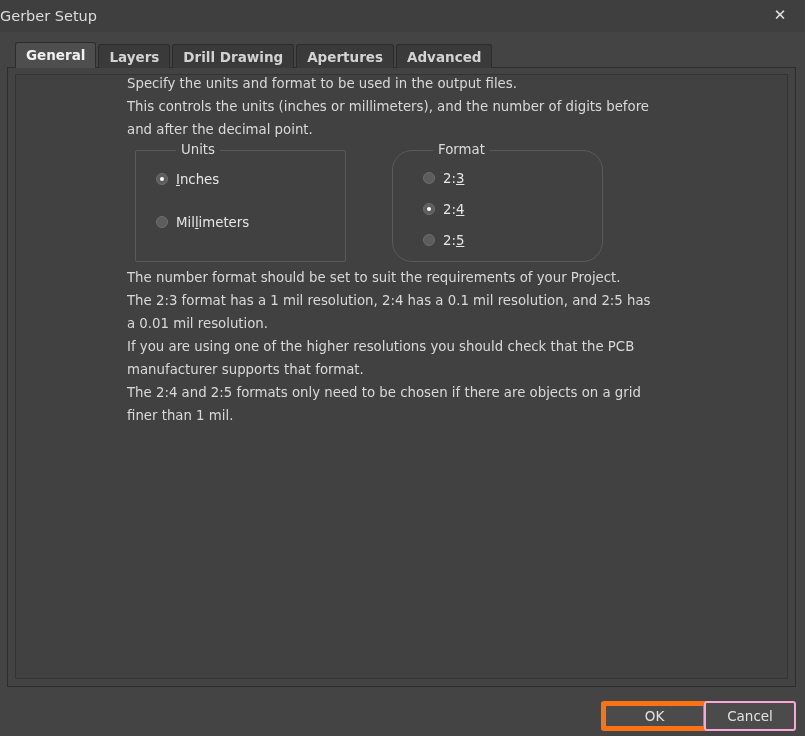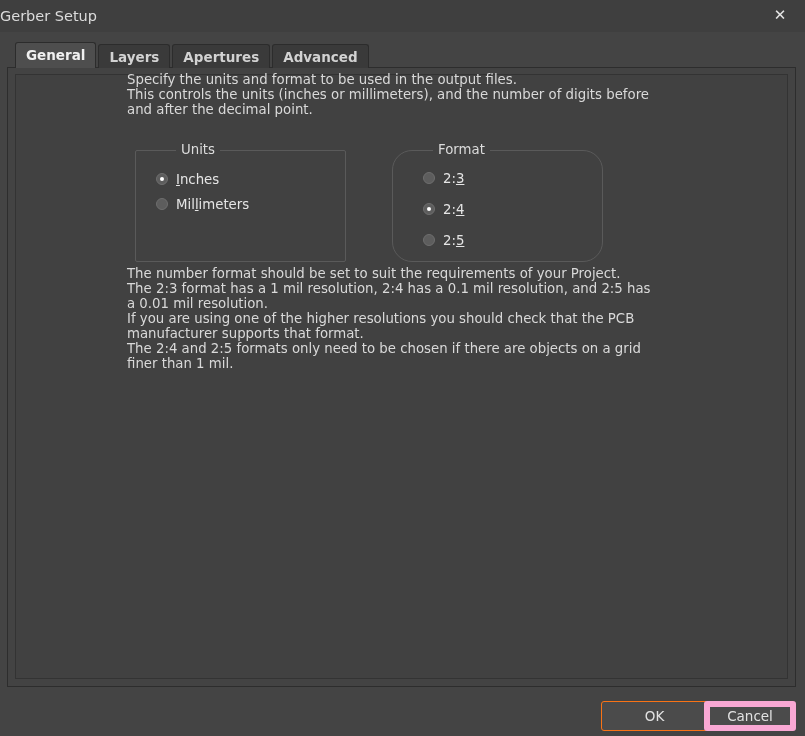--- a/index.html
+++ b/index.html
@@ -95,21 +95,21 @@
     width: 773px; height: 605px;
     border: 1px solid #333333;
     box-sizing: border-box;
     background: #414141;
   }
 
   
   .para {
     position: absolute;
     font-size: 13.3px;
-    line-height: 15px;
+    line-height: 23px;
     color: #d9d9d9;
     white-space: pre-line;
   }
   #intro-text  { left: 127px; top: 72px;  width: 530px; }
   #detail-text { left: 127px; top: 266px; width: 525px; }
 
   
   .groupbox {
     position: absolute;
     border: 1px solid #5a5a5a;
@@ -162,70 +162,71 @@
   }
   .radio-label u { text-decoration: underline; }
 
   
   .btn {
     position: absolute;
     height: 30px;
     font-size: 13.5px;
     color: #e2e2e2;
     background: #4b4b4b;
-    border: 6px solid #f9a8d4;
+    border: 2px solid #f9a8d4;
     border-radius: 3px;
     box-sizing: border-box;
     cursor: pointer;
     font-family: "DejaVu Sans", "Liberation Sans", sans-serif;
   }
   #ok-button {
     left: 601px; top: 701px;
     width: 107px;
-    border: 1px solid #f97316;
+    border: 5px solid #f97316;
   }
   #cancel-button {
     left: 704px; top: 701px;
     width: 92px;
   }
 </style>
 </head>
 <body>
 
 <div class="titlebar">
   <div class="titlebar-title">Gerber Setup</div>
   <div class="titlebar-close">✕</div>
 </div>
 
 <div class="tabwidget">
 
   <div class="tabbar" id="tab-bar">
       <div class="tab selected">General</div>
       <div class="tab">Layers</div>
+      <div class="tab">Drill Drawing</div>
       <div class="tab">Apertures</div>
       <div class="tab">Advanced</div>
     </div>
 
   <div class="tabpanel-outer">
     <div class="tabpanel-inner"></div>
   </div>
 
 </div>
 
 <div class="para" id="intro-text">Specify the units and format to be used in the output files.
 This controls the units (inches or millimeters), and the number of digits before and after the decimal point.</div>
 
 <div class="groupbox" id="units-group">
   <div class="groupbox-title">Units</div>
   <div id="units-options">
       <div class="radio" style="left: 20px; top: 19px;">
         <span class="radio-mark checked"></span>
         <span class="radio-label"><u>I</u>nches</span>
       </div>
-      <div class="radio" style="left: 20px; top: 44px;">
+      <div class="radio" style="left: 20px; top: 62px;">
         <span class="radio-mark"></span>
         <span class="radio-label">Mil<u>l</u>imeters</span>
       </div>
     </div>
 </div>
 
 <div class="groupbox" id="format-group">
   <div class="groupbox-title">Format</div>
   <div id="format-options">
       <div class="radio" style="left: 30px; top: 18px;">

